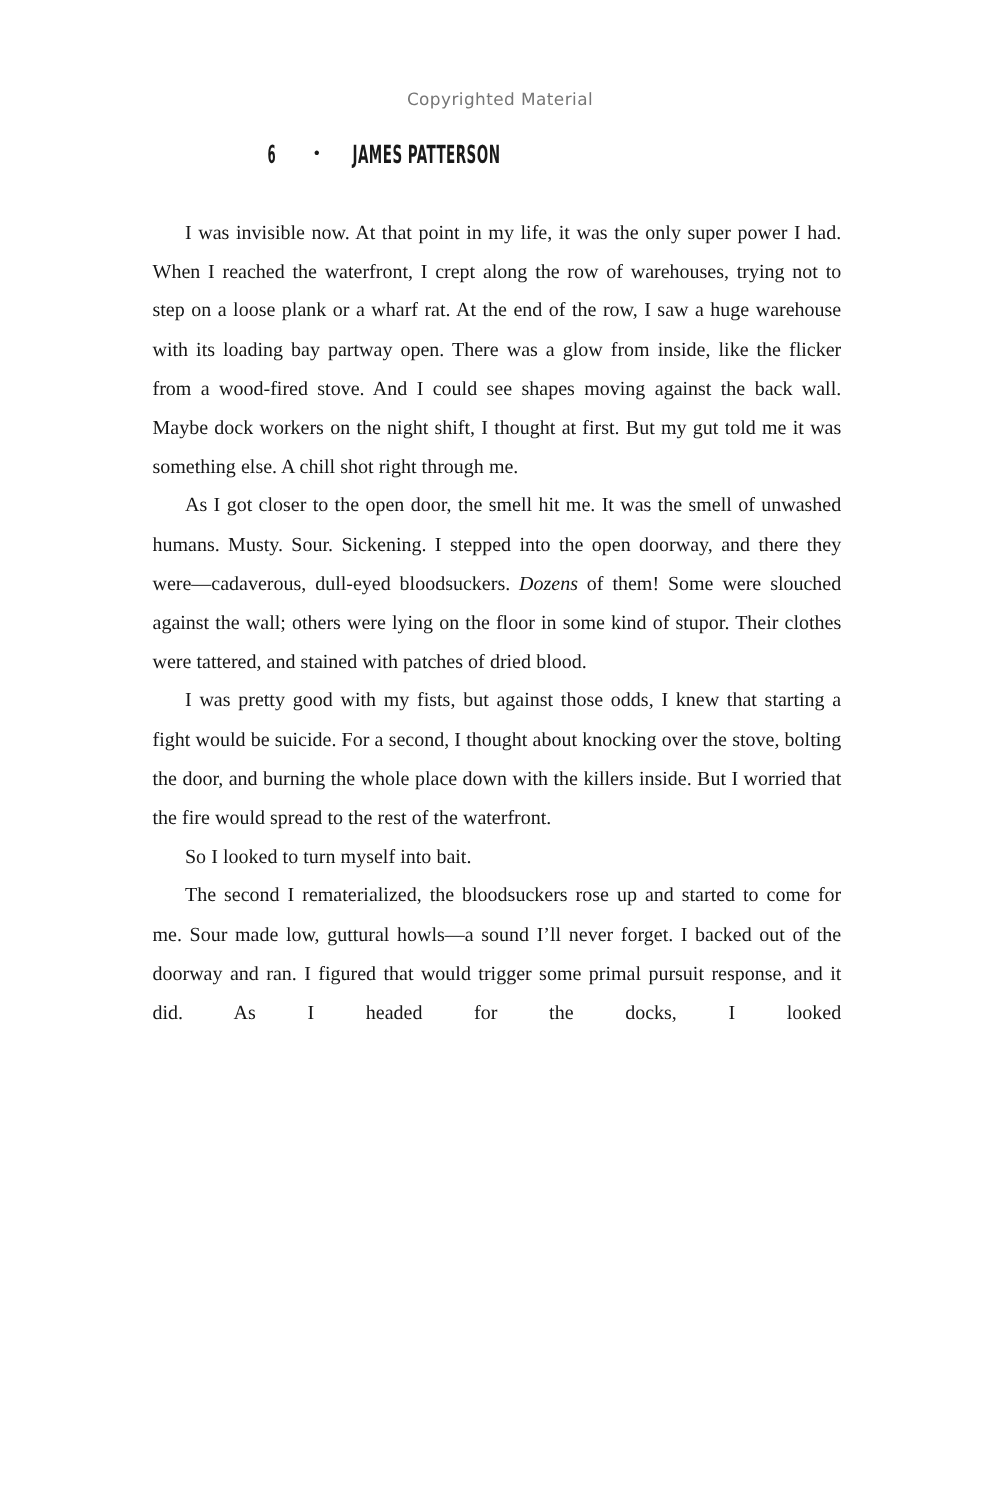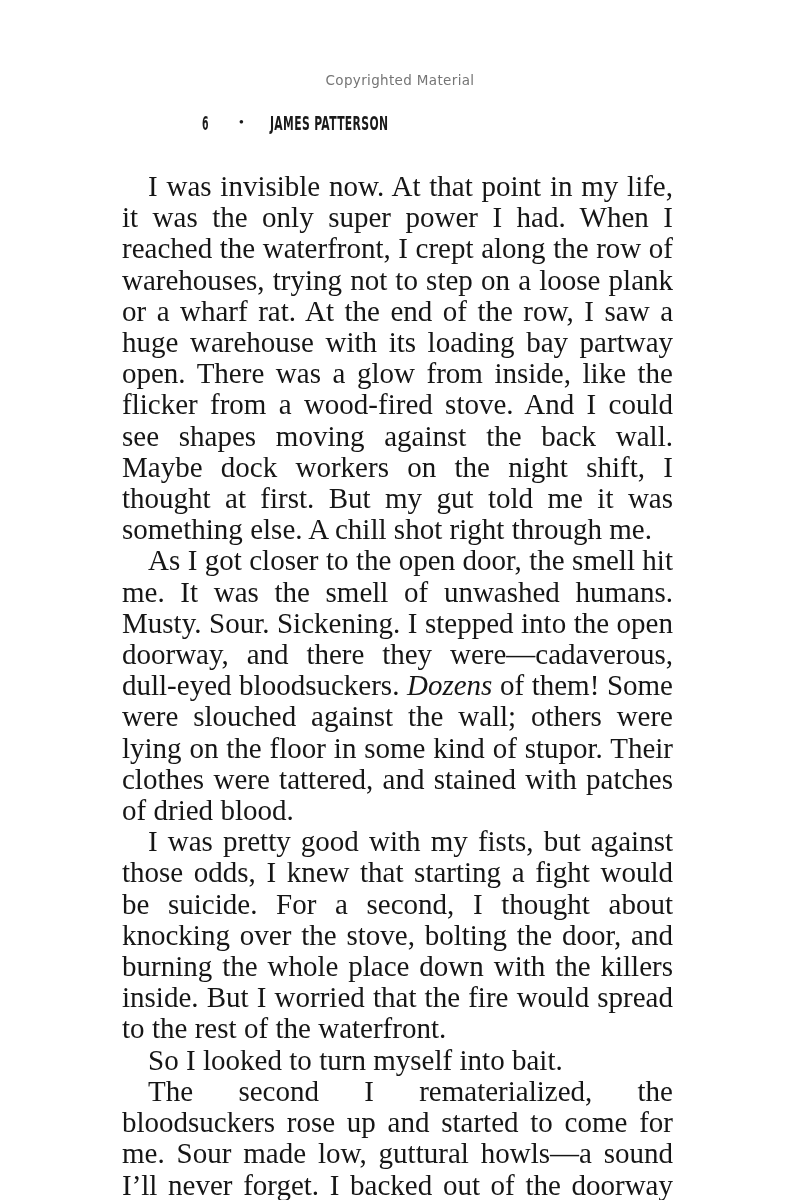--- a/index.html
+++ b/index.html
@@ -35,21 +35,21 @@
     color: #757575;
     white-space: nowrap;
   }
   .watermark-top { top: 27px; }
   .watermark-bottom { top: 1157px; }
 
   
   .running-head {
     position: absolute;
     top: 68px;
-    left: 4px;
+    left: 16px;
     width: 644px;
     text-align: center;
     white-space: nowrap;
     line-height: 1;
   }
   .rh-inner {
     display: inline-block;
     white-space: nowrap;
   }
   .folio,
@@ -102,21 +102,21 @@
     position: absolute;
     top: 126px;
     left: 122px;
     width: 551px;
   }
   .textblock p {
     margin: 0;
     text-align: justify;
     text-justify: inter-word;
     font-family: "Liberation Serif", serif;
-    font-size: 29px;
+    font-size: 16px;
     line-height: 31.2px;
     color: #161616;
     text-indent: 26px;
     hyphens: none;
     word-spacing: 0.1px;
   }
   .textblock p.last-line-flush {
     text-align-last: justify;
   }
   .textblock p em {

